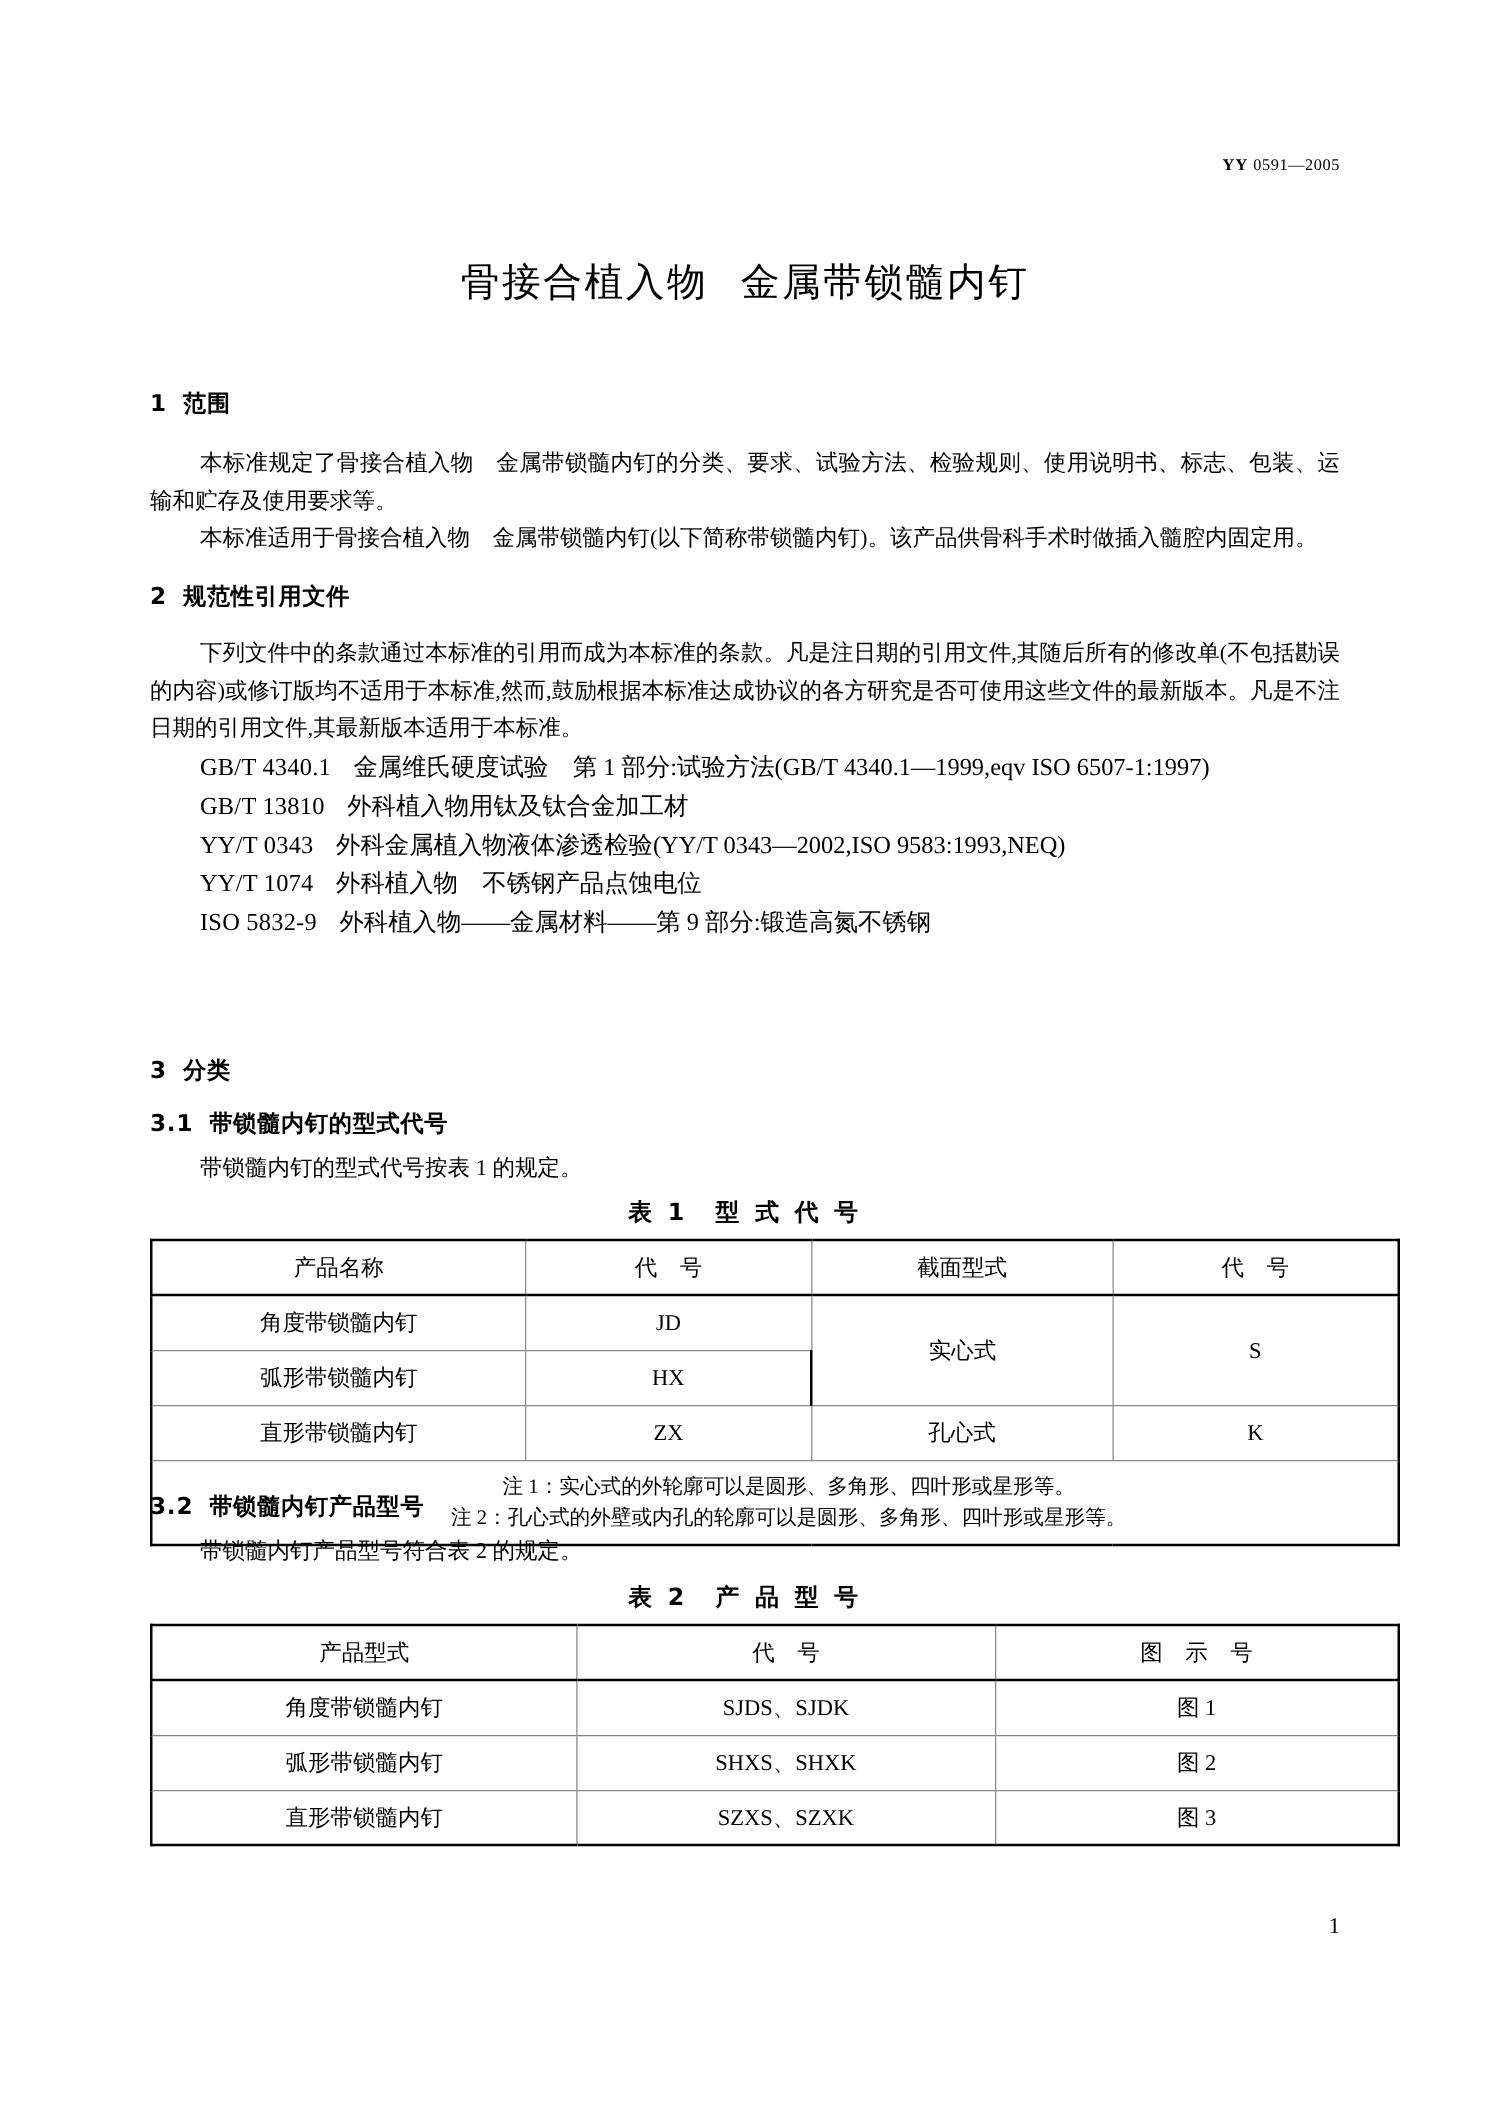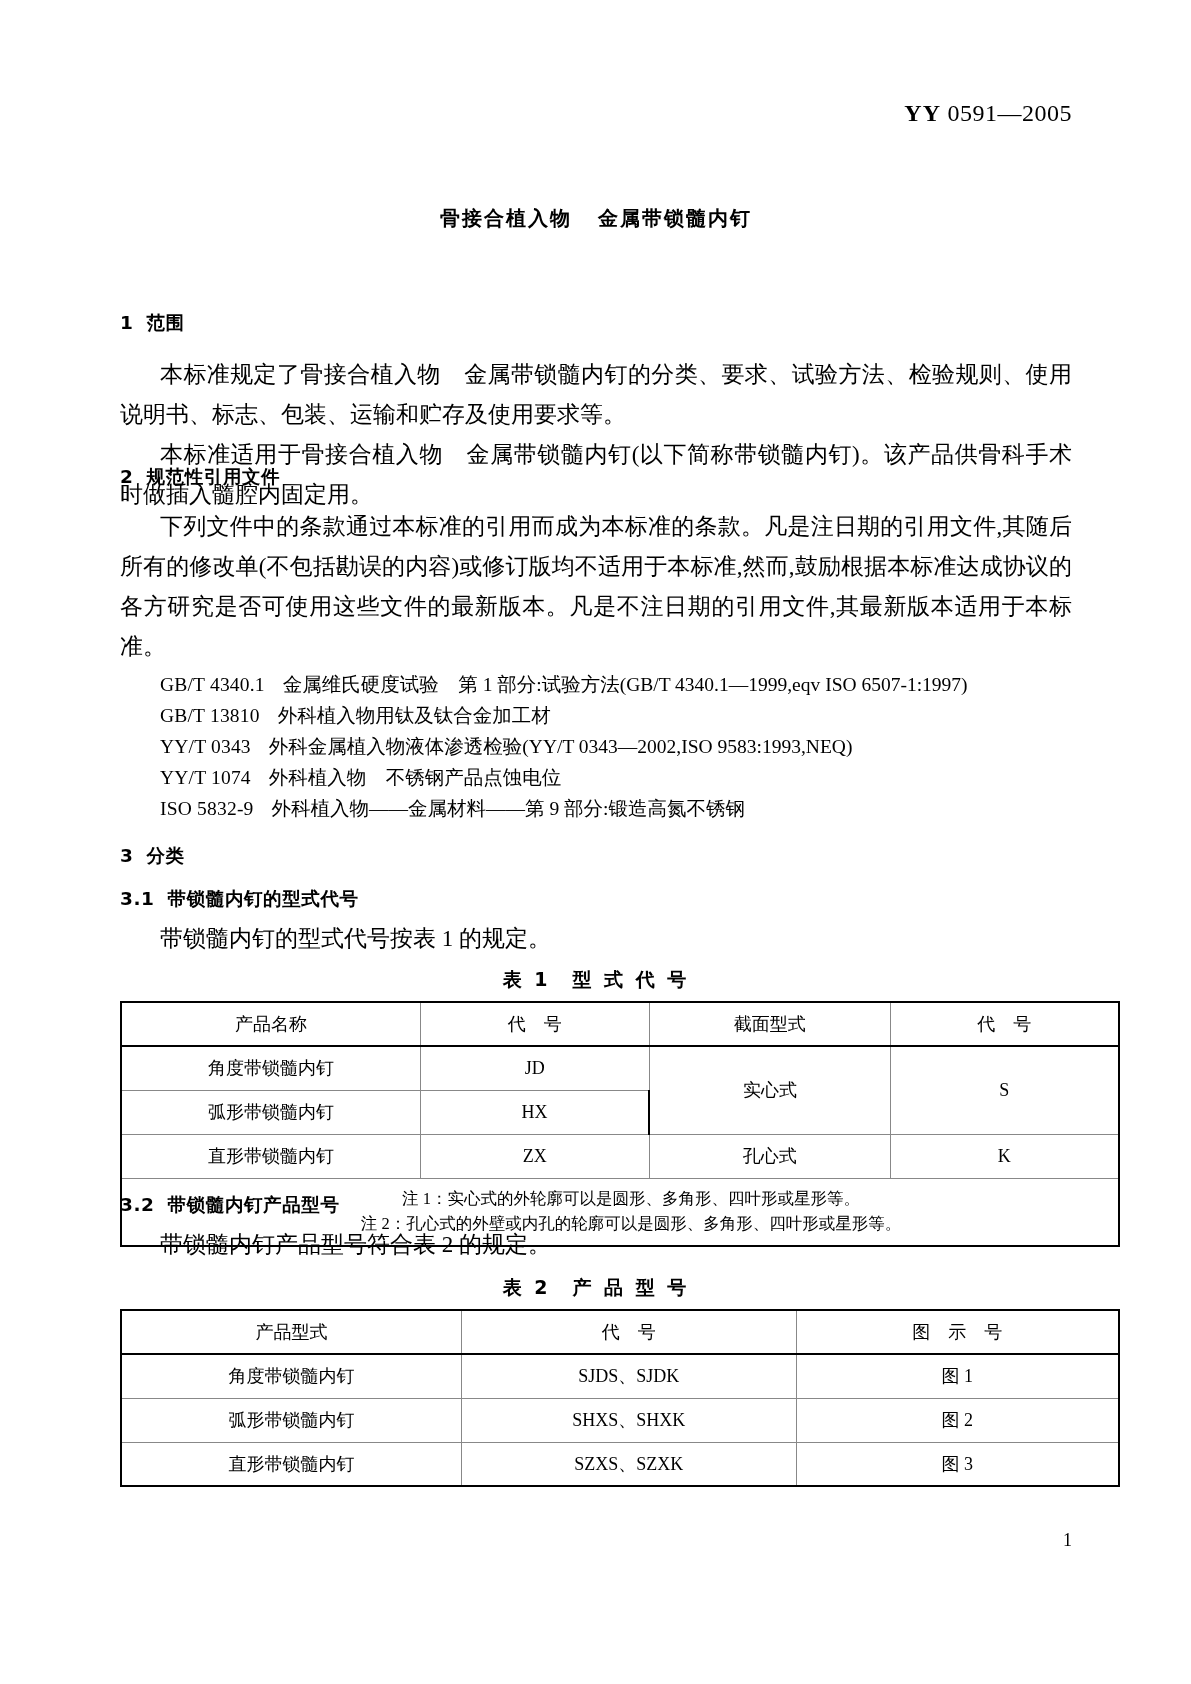--- a/index.html
+++ b/index.html
@@ -22,60 +22,60 @@
   .content {
     position: absolute;
     left: 120px;
     top: 0;
     width: 952px;
   }
 
   
   .doc-header {
     position: absolute;
-    top: 100px;
+    top: 124px;
     right: 0px;
     width: 952px;
     text-align: right;
-    font-size: 24px;
+    font-size: 13px;
     letter-spacing: 0.5px;
     font-family: "Liberation Serif", serif;
   }
   .doc-header .yy {
     font-weight: bold;
     font-family: "Liberation Serif", serif;
     letter-spacing: 1px;
   }
 
   
   .doc-title {
     position: absolute;
     top: 205px;
     left: 0;
     width: 952px;
     text-align: center;
-    font-size: 20px;
-    font-weight: bold;
+    font-size: 31px;
+    font-weight: normal;
     font-family: "DejaVu Sans", "Liberation Sans", sans-serif;
     letter-spacing: 2px;
   }
   .doc-title .gap { display: inline-block; width: 26px; }
 
   
   .sec-h {
     font-family: "DejaVu Sans", "Liberation Sans", sans-serif;
     font-size: 18.5px;
     font-weight: bold;
     letter-spacing: 0.6px;
   }
   .sec-h .num { display: inline-block; margin-right: 13px; font-weight: bold; }
 
   .para {
-    font-size: 23px;
-    line-height: 40px;
+    font-size: 18px;
+    line-height: 30px;
     text-indent: 40px;
     text-align: justify;
     font-family: "Liberation Serif", "DejaVu Serif", serif;
   }
 
   .ref-line {
     font-size: 19.5px;
     line-height: 31px;
     padding-left: 40px;
     font-family: "Liberation Serif", "DejaVu Serif", serif;

